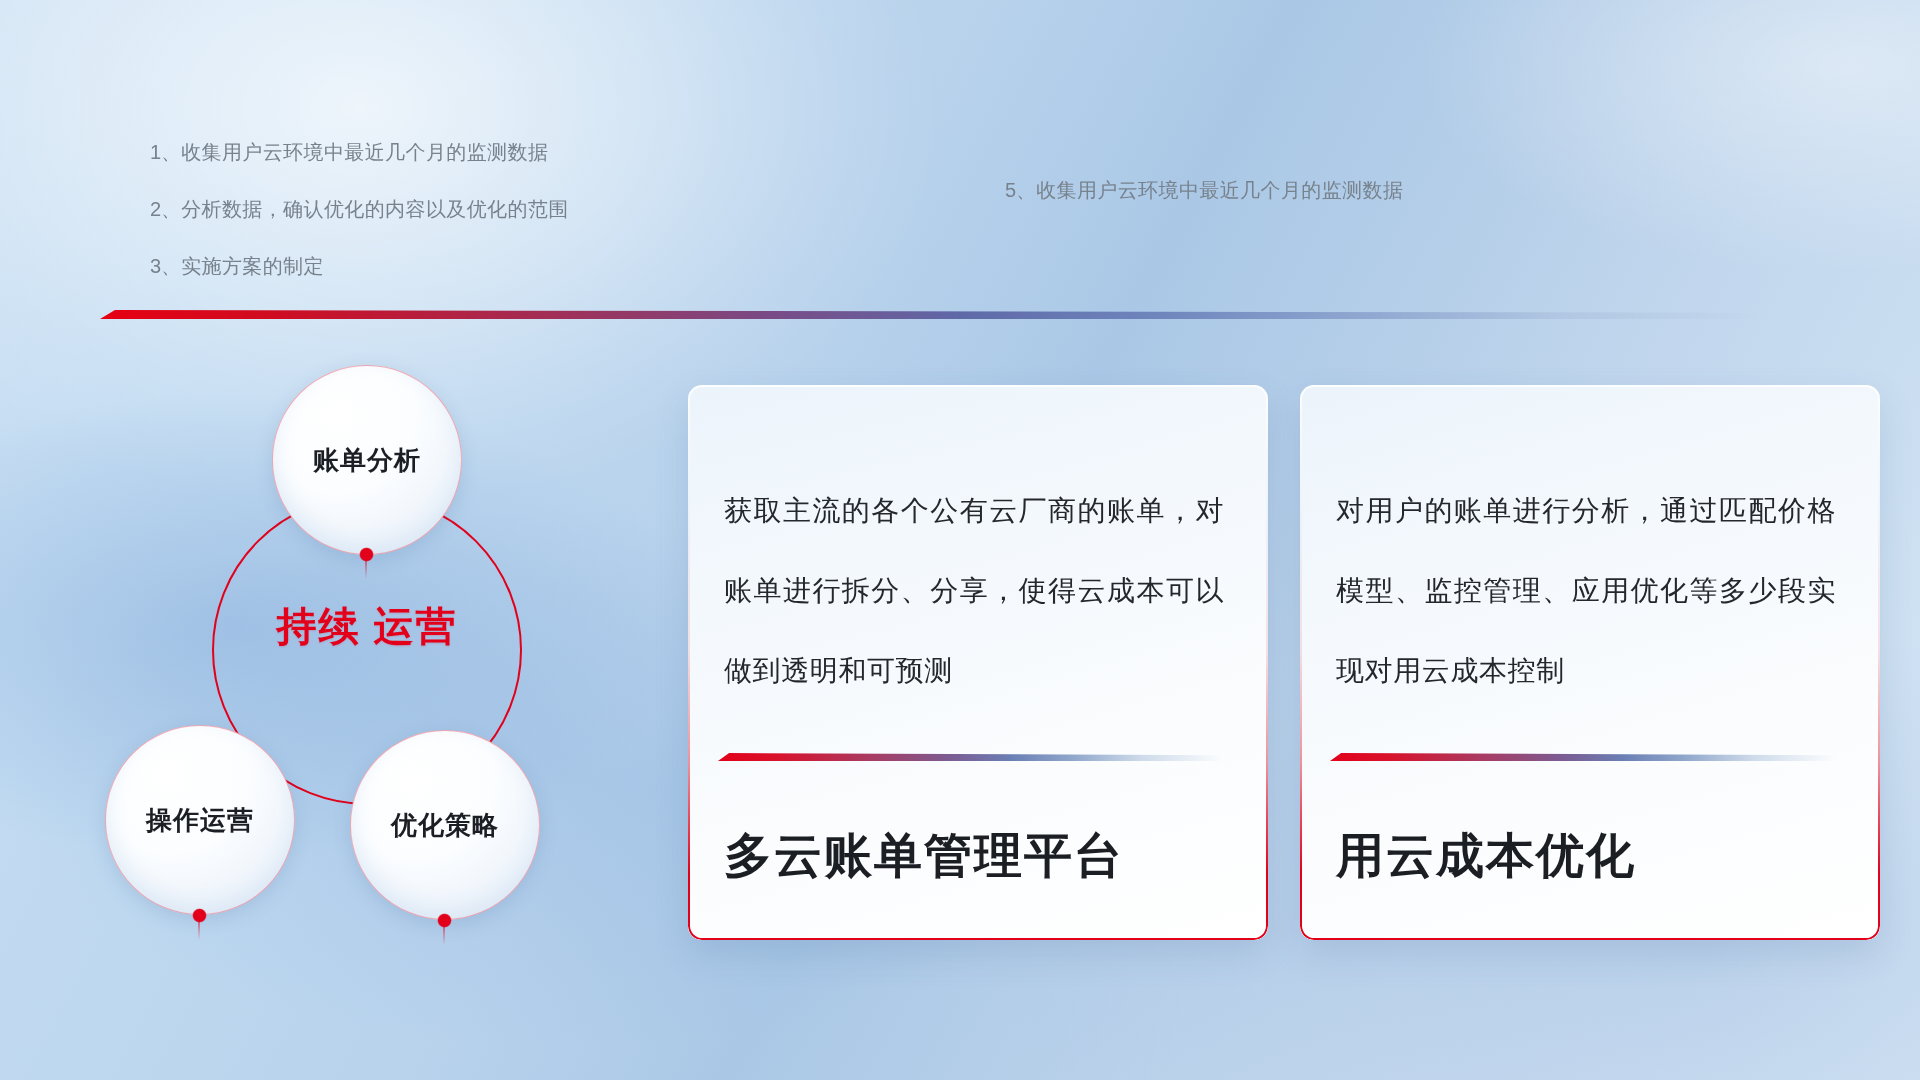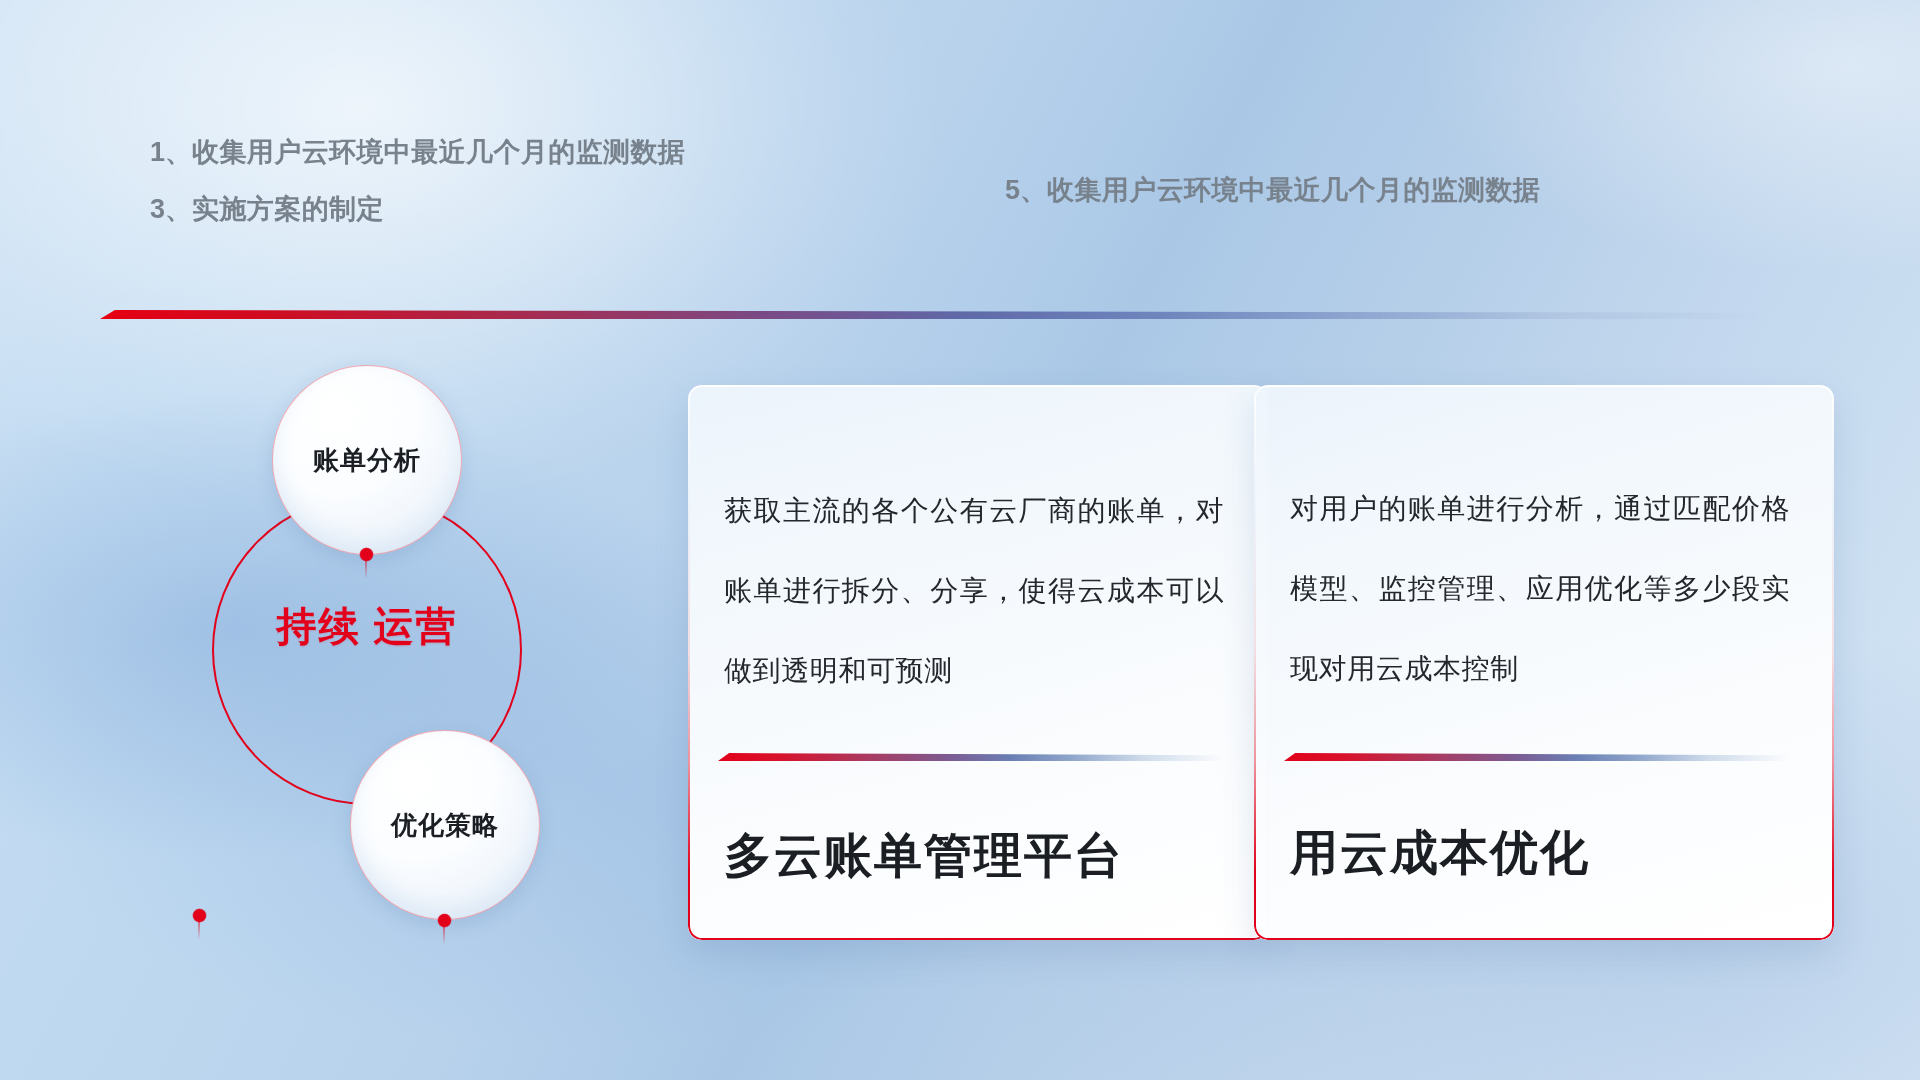--- a/index.html
+++ b/index.html
@@ -55,25 +55,24 @@
     pointer-events: none;
   }
 
   
   .steps { position: absolute; z-index: 4; }
   .steps-left  { left: 150px; top: 124px; }
   .steps-right { left: 1005px; top: 162px; }
 
   .step-line {
     color: #77828d;
-    font-size: 27px;
+    font-size: 20px;
     line-height: 57px;
     white-space: nowrap;
     letter-spacing: 0.4px;
-    font-weight: bold;
   }
   .step-line .idx { letter-spacing: 0px; }
 
   
   .divider-top {
     position: absolute;
     z-index: 4;
     left: 100px;
     top: 310px;
     width: 1660px;
@@ -189,21 +188,21 @@
         rgba(233,120,132,0.80) 68%,
         #e2001a 88%,
         #e2001a 100%);
     -webkit-mask: linear-gradient(#000 0 0) content-box, linear-gradient(#000 0 0);
     -webkit-mask-composite: xor;
     mask: linear-gradient(#000 0 0) content-box, linear-gradient(#000 0 0);
     mask-composite: exclude;
     pointer-events: none;
   }
   .card-1 { left: 688px;  top: 385px; }
-  .card-2 { left: 1254px; top: 385px; font-family: Liberation Mono, monospace; }
+  .card-2 { left: 1300px; top: 385px; }
 
   .card-body {
     position: absolute;
     left: 36px;
     top: 86px;
     width: 500px;
     color: #24282d;
     font-size: 28px;
     line-height: 80px;
     letter-spacing: 0.6px;
@@ -244,20 +243,23 @@
 </head>
 <body>
 
 <div id="stage">
 
   <div class="steps steps-left">
     <div class="step-line">
       <span class="idx">1、</span><span>收集用户云环境中最近几个月的监测数据</span>
     </div>
     <div class="step-line">
+      <span class="idx">2、</span><span>分析数据，确认优化的内容以及优化的范围</span>
+    </div>
+    <div class="step-line">
       <span class="idx">3、</span><span>实施方案的制定</span>
     </div>
   </div>
 
   <div class="steps steps-right">
     <div class="step-line">
       <span class="idx">5、</span><span>收集用户云环境中最近几个月的监测数据</span>
     </div>
   </div>
 
@@ -270,20 +272,24 @@
     <div class="ring-label">
       <span>持续</span>
       <span>运营</span>
     </div>
 
     <div class="bubble bubble-top">
       <span>账单</span>
       <span>分析</span>
     </div>
 
+    <div class="bubble bubble-bottomleft">
+      <span>操作</span>
+      <span>运营</span>
+    </div>
 
     <div class="bubble bubble-bottomright">
       <span>优化</span>
       <span>策略</span>
     </div>
 
     <div class="node-dot dot-top"></div>
     <div class="node-dot dot-left"></div>
     <div class="node-dot dot-right"></div>
   </div>

